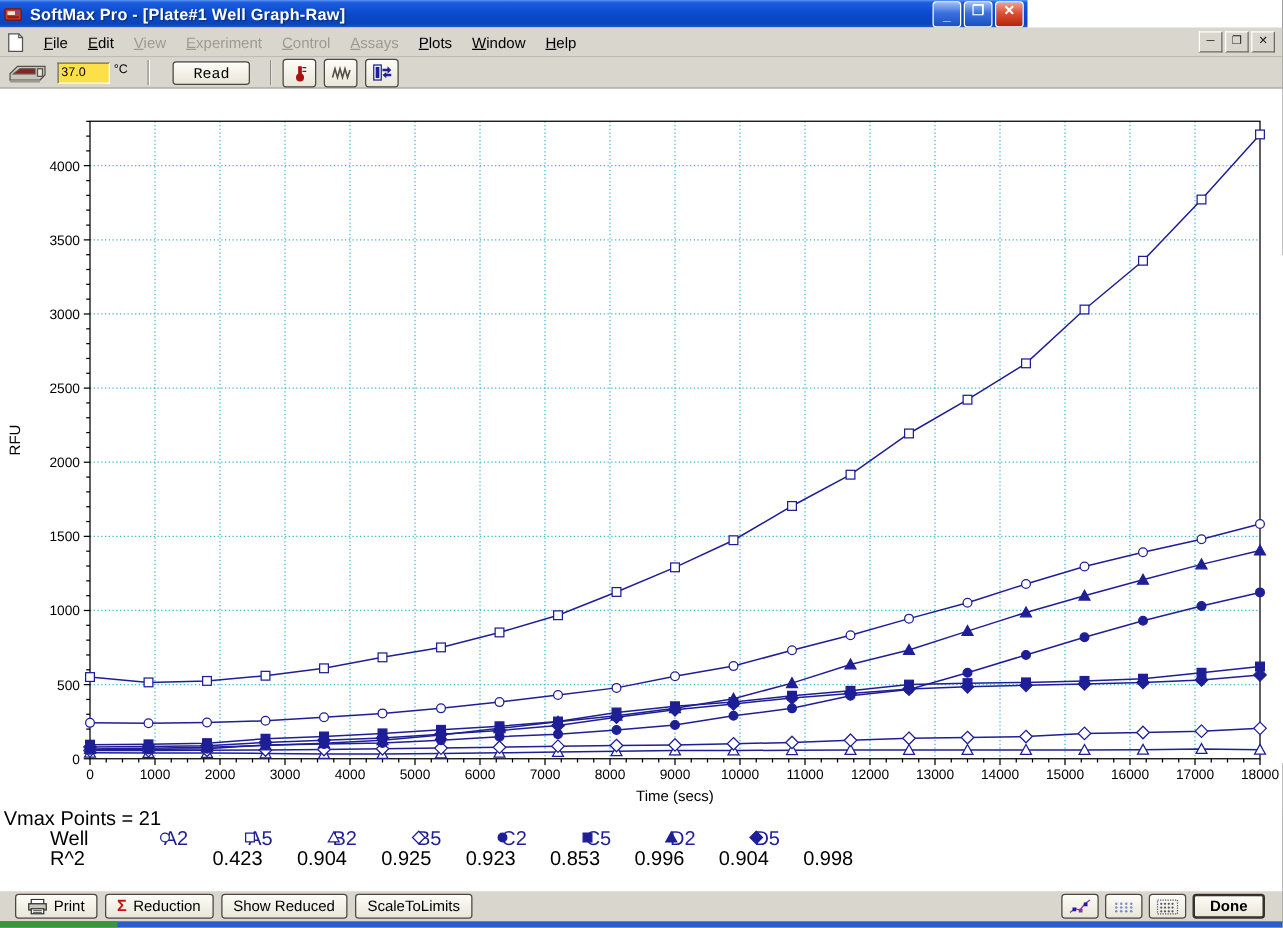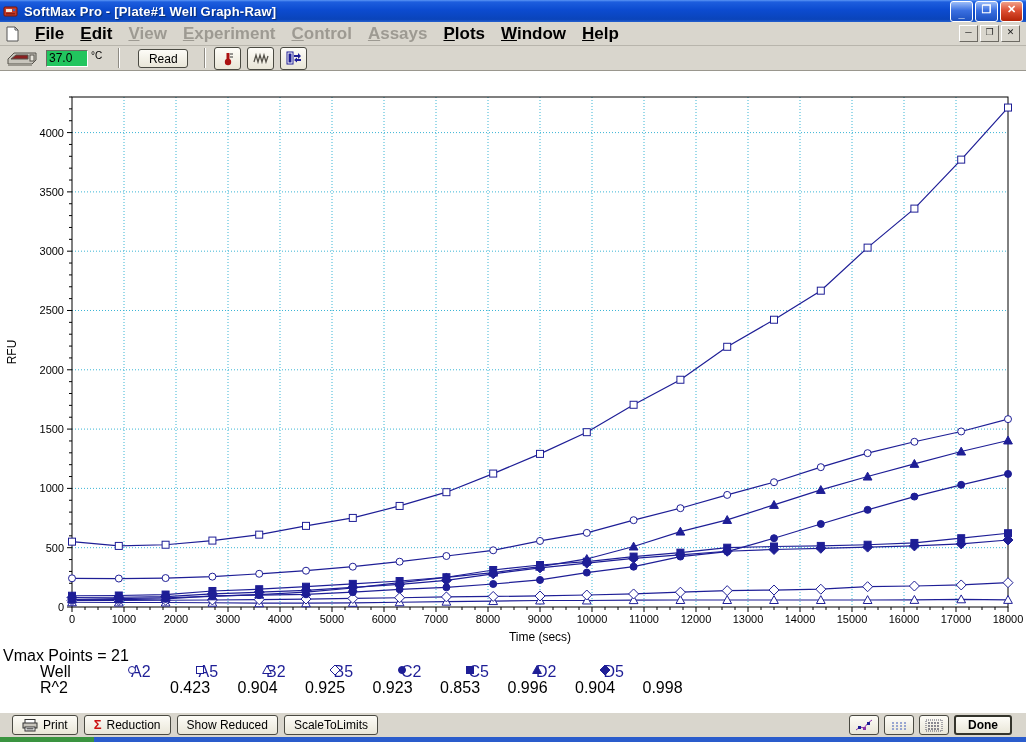--- a/index.html
+++ b/index.html
@@ -1,54 +1,54 @@
 <!DOCTYPE html>
 <html><head>
 <meta charset="utf-8">
 <style>
   html,body{margin:0;padding:0;background:#555;}
   body{width:1026px;height:742px;overflow:hidden;font-family:"Liberation Sans",sans-serif;}
   .window{position:relative;width:1026px;height:742px;background:#fff;}
 
   
-  .titlebar{position:absolute;top:0;left:0;width:1026px;height:22px;
+  .titlebar{position:absolute;top:0;left:0;width:822px;height:22px;
     background:linear-gradient(180deg,#5b96f5 0%,#1d5ede 9%,#0c4bd0 45%,#0a44ba 88%,#2560cf 100%);
     display:flex;align-items:center;padding:0 3px;box-sizing:border-box;}
   .titlebar .ttext{color:#fff;font-weight:bold;font-size:13px;margin-left:5px;
     text-shadow:1px 1px 1px #0a2d70;letter-spacing:.2px;flex:1;white-space:nowrap;}
   .appicon{width:16px;height:16px;display:inline-block;}
   .winbtns{display:flex;gap:2px;}
   .wbtn{width:21px;height:19px;border:1px solid #fff;border-radius:3px;color:#fff;
     font-size:11px;line-height:17px;text-align:center;font-weight:bold;
     background:linear-gradient(180deg,#9cbdf8 0%,#3a6fe0 45%,#1c50c0 100%);}
   .wbtn.close{background:linear-gradient(180deg,#f0a088 0%,#dd4f33 45%,#b52508 100%);}
   .wbtn .glyph{display:block;transform:translateY(-1px);}
 
   
   .menubar{position:absolute;top:22px;left:0;width:1026px;height:24px;background:#d9d6cd;
     border-bottom:1px solid #b8b5ac;display:flex;align-items:center;box-sizing:border-box;padding:0 4px;}
   .mdi-doc{width:17px;height:16px;margin-right:6px;}
-  .menuitem{font-size:17px;color:#000;padding:3px 8px;white-space:nowrap;font-weight:bold;}
+  .menuitem{font-size:12px;color:#000;padding:3px 8px;white-space:nowrap;}
   .menuitem.disabled{color:#9d9a92;margin-top:28px;}
   .menuitem u{text-decoration:underline;}
   .menubar .spacer{flex:1;}
   .mdibtns{display:flex;gap:2px;margin-right:2px;}
   .mbtn{width:17px;height:15px;background:#d9d6cd;border:1px solid;
     border-color:#fff #6d6a63 #6d6a63 #fff;font-size:9px;line-height:13px;text-align:center;color:#222;}
 
   
   .toolbar{position:absolute;top:46px;left:0;width:1026px;height:25px;background:#d9d6cd;
     border-bottom:1px solid #9a978e;display:flex;align-items:center;box-sizing:border-box;padding:0 6px;}
   .tb-sep{width:1px;height:20px;background:#8e8b83;border-right:1px solid #fff;margin:0 8px;}
-  .tempfield{width:36px;height:15px;background:#22c55e;border:1px solid;border-color:#6d6a63 #fff #fff #6d6a63;
-    font-size:12px;padding:0 2px;font-family:"Liberation Sans",sans-serif;}
+  .tempfield{width:36px;height:15px;background:#fde047;border:1px solid;border-color:#6d6a63 #fff #fff #6d6a63;
+    font-size:10px;padding:0 2px;font-family:"Liberation Sans",sans-serif;}
   .tb-label{font-size:10px;margin-left:3px;transform:translateY(-3px);display:inline-block;}
   .btn3d{background:linear-gradient(180deg,#fdfcf7,#e9e6d8);border:1px solid #4a4a42;border-radius:3px;
     font-size:12px;font-family:"Liberation Sans",sans-serif;color:#000;text-align:center;}
-  .readbtn{width:50px;height:19px;margin-left:10px;line-height:17px;}
+  .readbtn{width:62px;height:19px;margin-left:10px;line-height:17px;font-family:Liberation Mono, monospace;}
   .iconbtn{width:25px;height:21px;margin-right:6px;display:flex;align-items:center;justify-content:center;}
   .readericon{width:34px;height:17px;margin-right:6px;}
 
   
   .client{position:absolute;top:71px;left:0;width:1026px;height:641px;background:#fff;}
   .client svg{position:absolute;top:0;left:0;}
 
   
   .results{position:absolute;top:577px;left:3px;width:700px;font-size:16px;color:#000;}
   .res-line{height:16px;line-height:16px;white-space:nowrap;}

